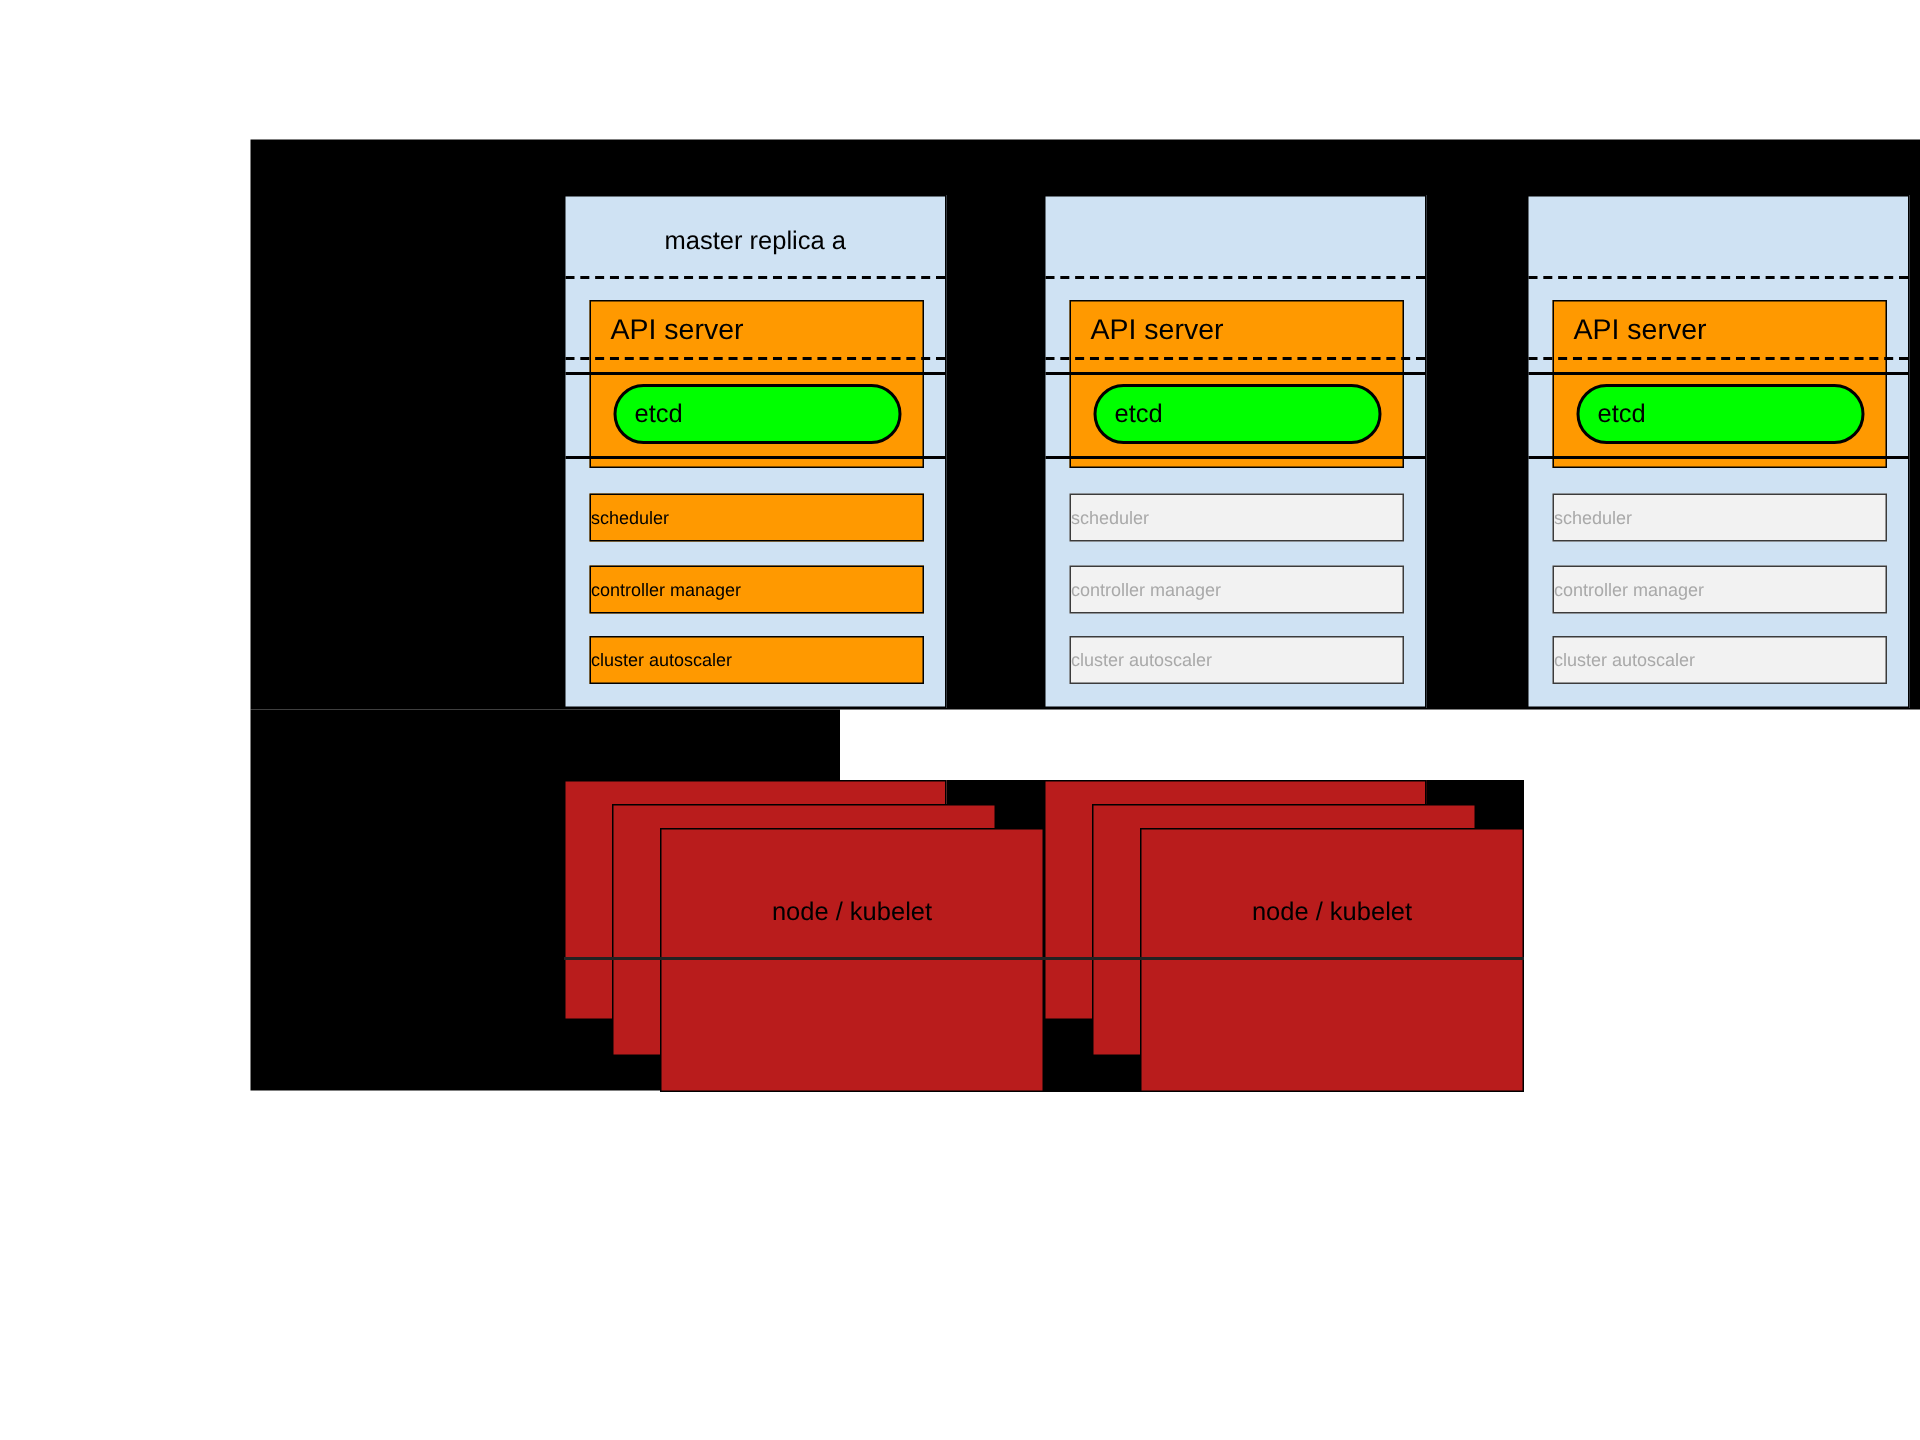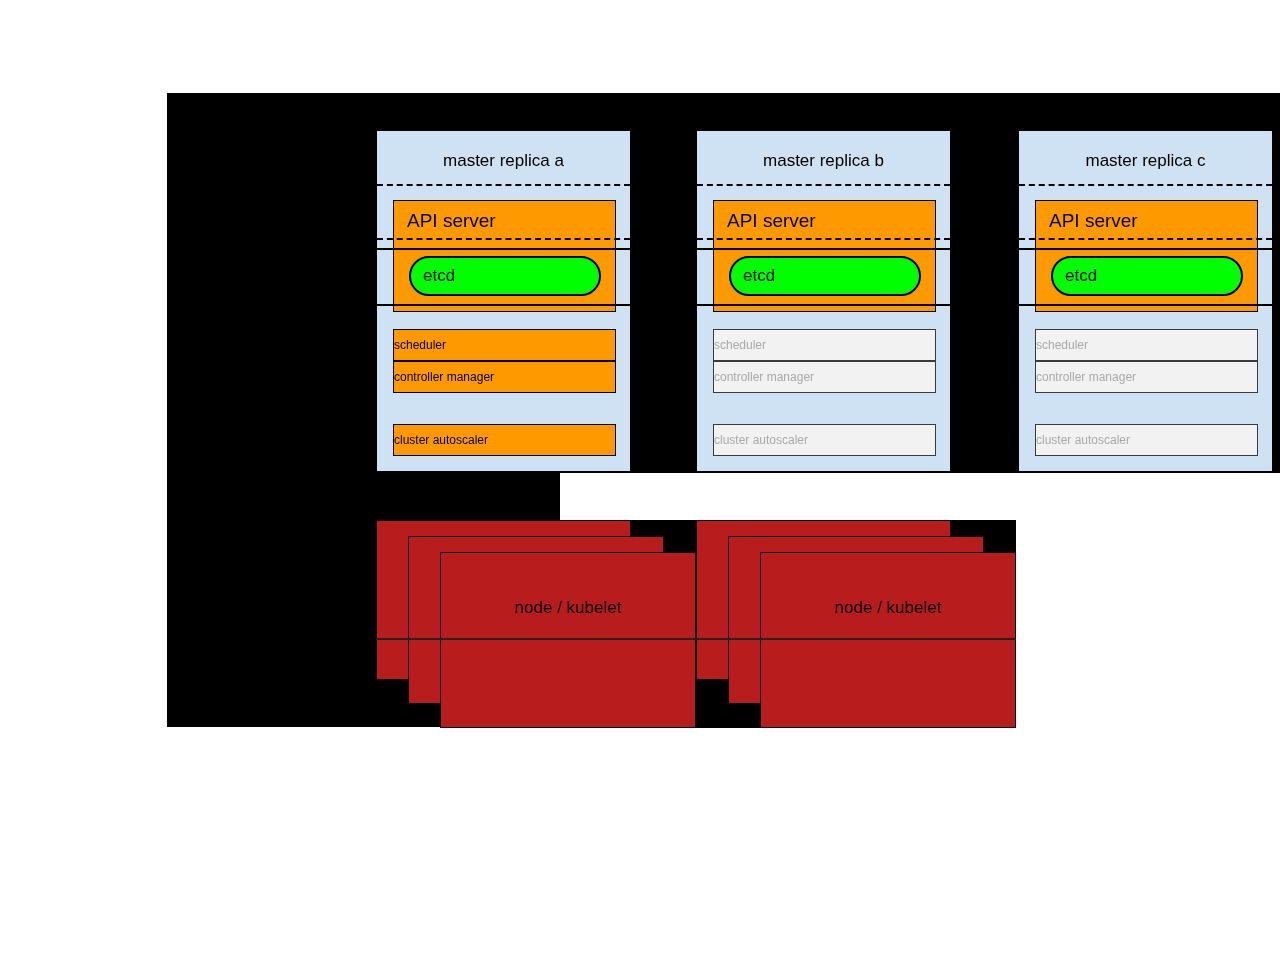--- a/index.html
+++ b/index.html
@@ -34,21 +34,21 @@
   .hl{position:absolute;left:0;right:0;height:0;}
   .hl.dash{border-top:2px dashed #000;}
   .hl.solid{border-top:2px solid #000;}
   .row{
     position:absolute;left:16px;right:14px;height:32px;
     display:flex;align-items:center;padding-left:0;
     font-size:12px;box-sizing:border-box;white-space:nowrap;
   }
   .row.active{background:#ff9900;border:1px solid #000;color:#000;}
   .row.inactive{background:#f2f2f2;border:1px solid #3b3b3b;color:#a9a9a9;}
-  .r1{top:198px;} .r2{top:230px;} .r3{top:293px;}
+  .r1{top:198px;} .r2{top:246px;} .r3{top:293px;}
 
   .layer{
     position:absolute;background:#b91c1c;border:1px solid #000;box-sizing:border-box;
   }
   .s1-back {left:328px;top:520px;width:255px;height:160px;}
   .s1-mid  {left:360px;top:536px;width:256px;height:168px;}
   .s1-front{left:392px;top:552px;width:256px;height:176px;}
   .s2-back {left:648px;top:520px;width:255px;height:160px;}
   .s2-mid  {left:680px;top:536px;width:256px;height:168px;}
   .s2-front{left:712px;top:552px;width:256px;height:176px;}
@@ -82,42 +82,40 @@
       </div>
     <div class="row active r2">
         <span>controller manager</span>
       </div>
     <div class="row active r3">
         <span>cluster autoscaler</span>
       </div>
   </div>
 
   <div class="master" style="left:648px">
-    <div class="m-title">master replica b</div>
     <div class="api">
       <div class="api-label">API server</div>
     </div>
     <div class="etcd">etcd</div>
     <div class="hl dash" style="top:53px"></div>
     <div class="hl dash" style="top:107px"></div>
     <div class="hl solid" style="top:117px"></div>
     <div class="hl solid" style="top:173px"></div>
     <div class="row inactive r1">
         <span>scheduler</span>
       </div>
     <div class="row inactive r2">
         <span>controller manager</span>
       </div>
     <div class="row inactive r3">
         <span>cluster autoscaler</span>
       </div>
   </div>
 
   <div class="master" style="left:970px">
-    <div class="m-title">master replica c</div>
     <div class="api">
       <div class="api-label">API server</div>
     </div>
     <div class="etcd">etcd</div>
     <div class="hl dash" style="top:53px"></div>
     <div class="hl dash" style="top:107px"></div>
     <div class="hl solid" style="top:117px"></div>
     <div class="hl solid" style="top:173px"></div>
     <div class="row inactive r1">
         <span>scheduler</span>

